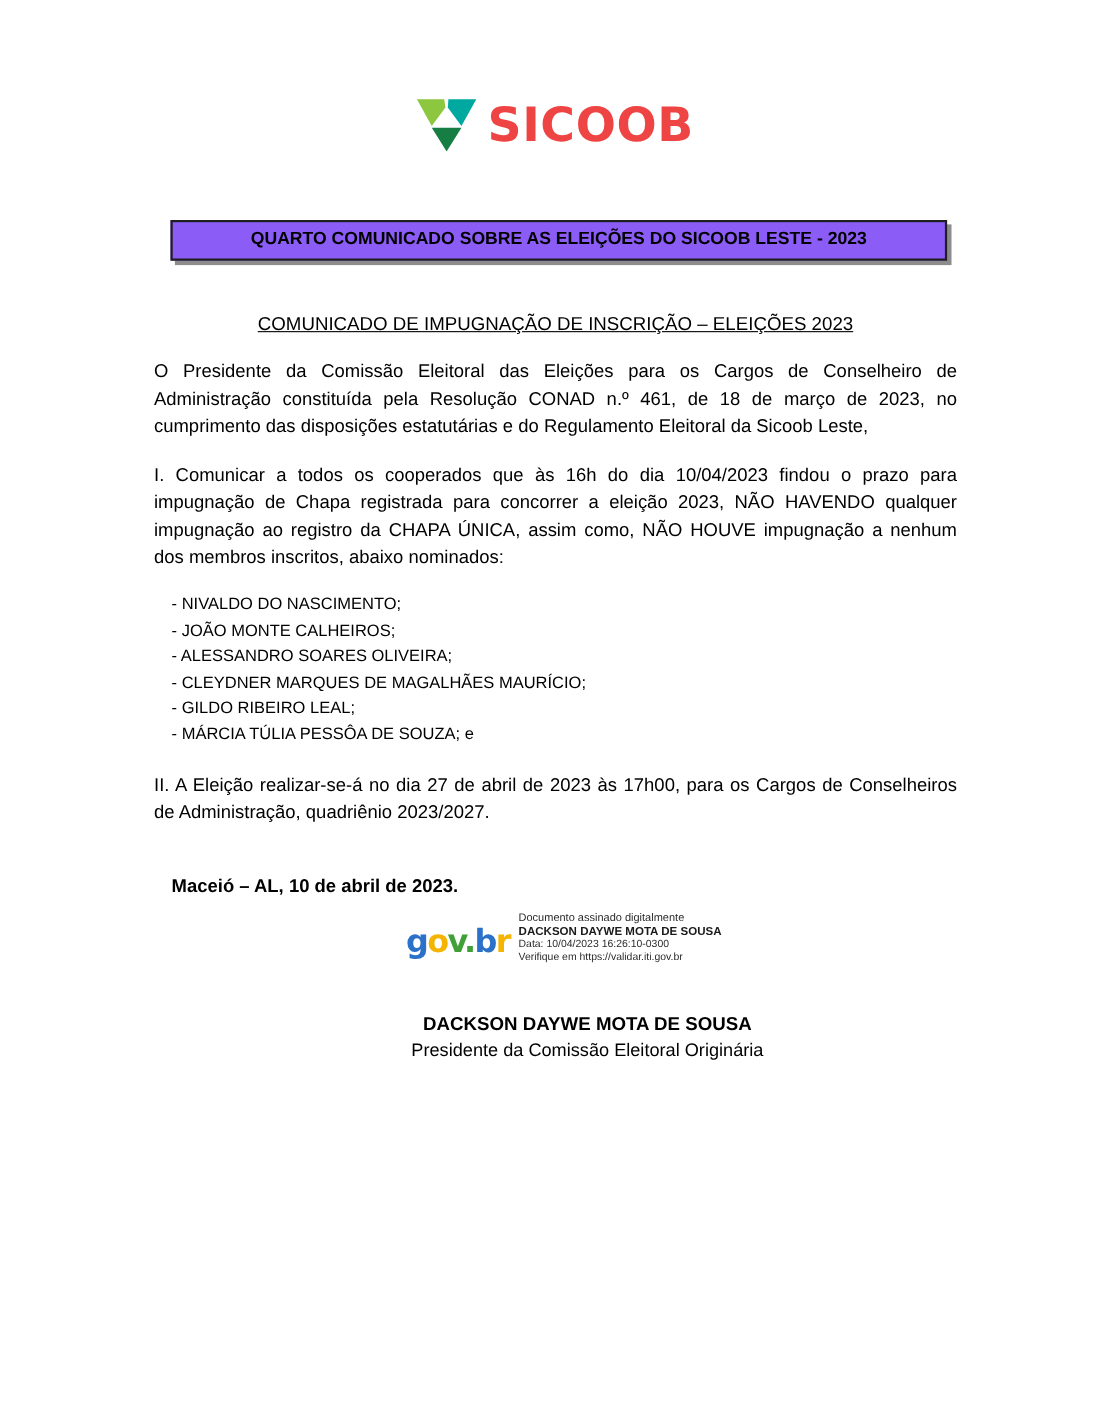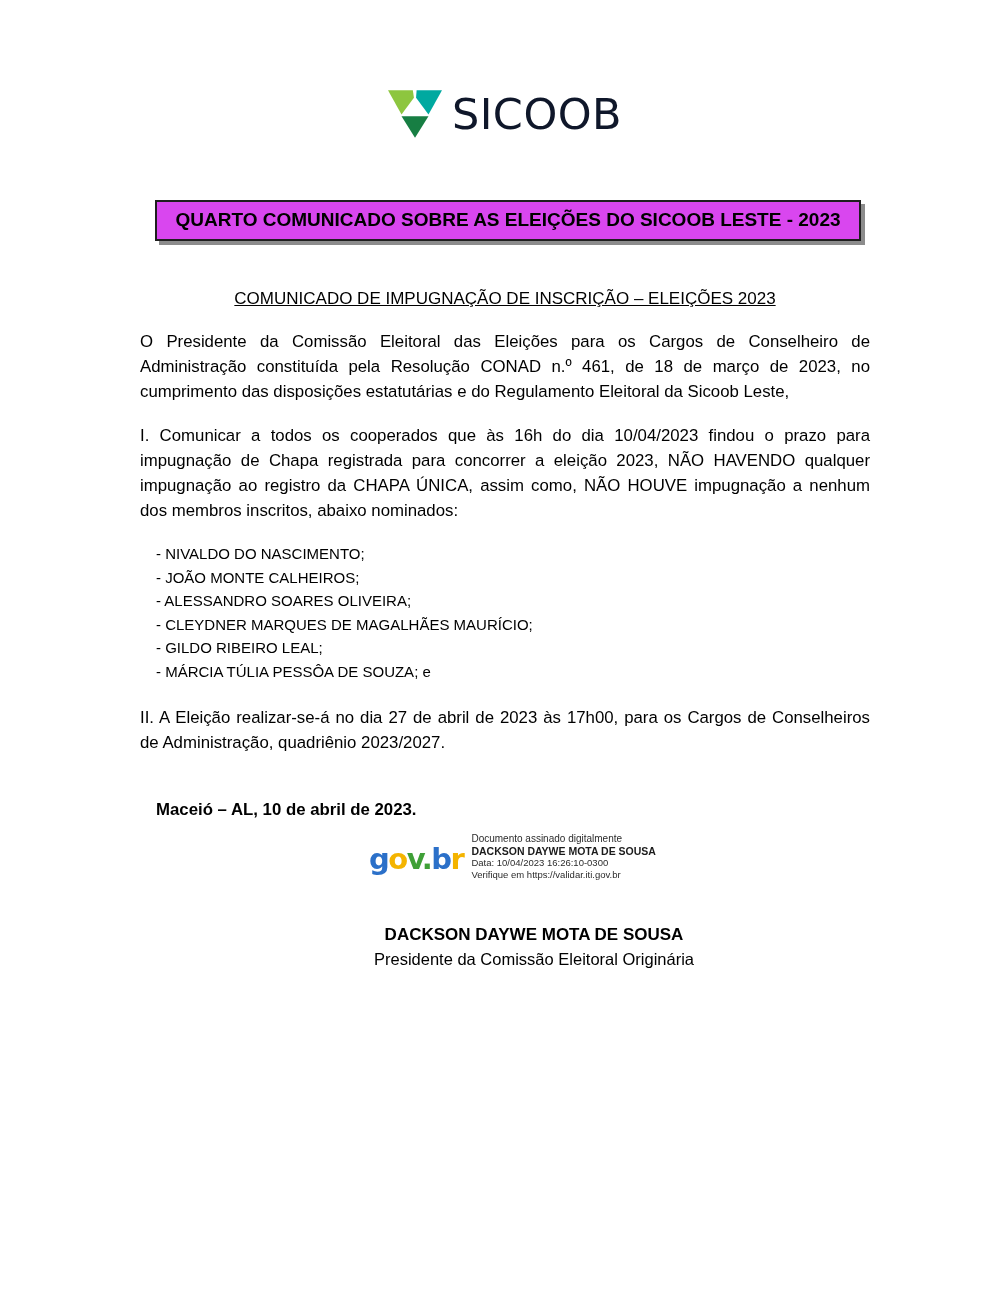--- a/index.html
+++ b/index.html
@@ -21,37 +21,37 @@
     display: flex;
     justify-content: center;
     align-items: center;
     gap: 10px;
     margin-bottom: 58px;
     height: 56px;
   }
   .logo-mark { width: 54px; height: 50px; display: block; }
   .logo-text {
     font-family: "DejaVu Sans", sans-serif;
-    font-weight: 400;
+    font-weight: 700;
     font-size: 43px;
     letter-spacing: 0.5px;
-    color: #0f172a;
+    color: #ef4444;
     line-height: 1;
   }
 
   
   .title-box {
-    background: #d946ef;
+    background: #8b5cf6;
     border: 2px solid #1f1f1f;
     box-shadow: 4px 4px 0 #8c8c8c;
     margin: 0 9px 48px 15px;
     padding: 7px 4px 8px;
     text-align: center;
     font-weight: bold;
-    font-size: 19px;
+    font-size: 16px;
   }
 
   
   .heading {
     text-align: center;
     font-weight: normal;
     font-size: 17px;
     text-decoration: underline;
     margin: 0 0 20px 0;
   }

